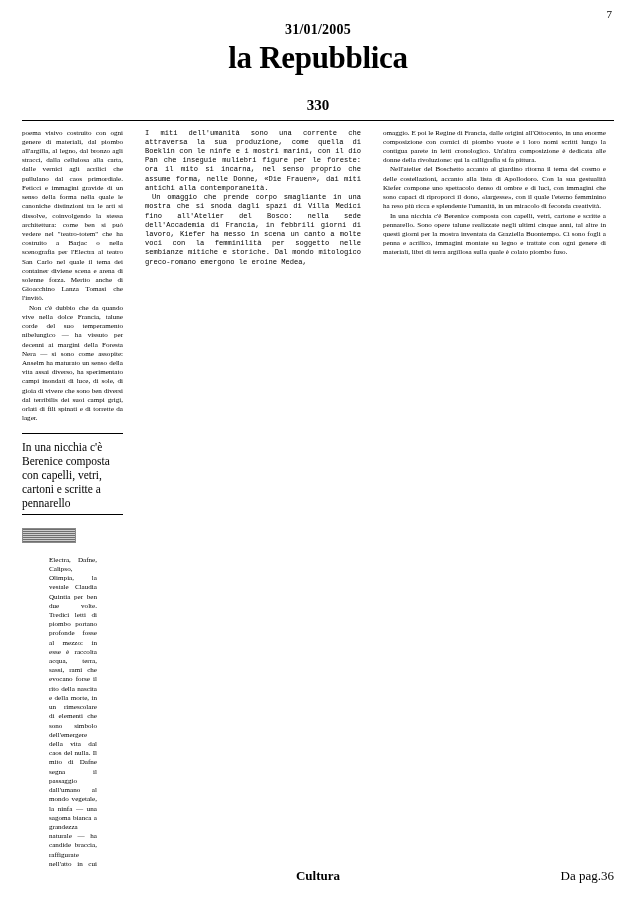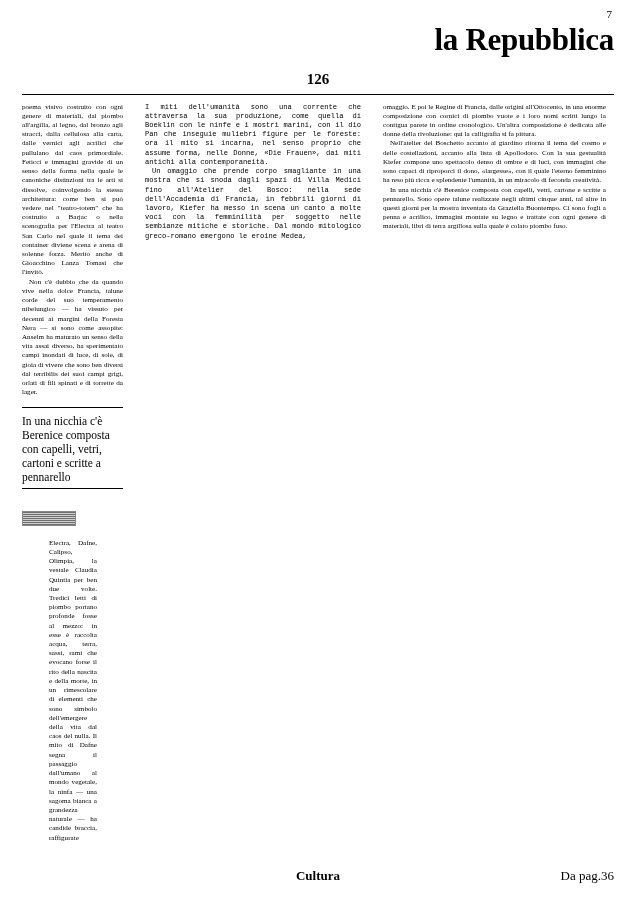--- a/index.html
+++ b/index.html
@@ -38,22 +38,21 @@
     font-weight: bold;
     letter-spacing: 0.2px;
     margin-bottom: 4px;
   }
   .paper-title {
     font-family: "Liberation Serif", serif;
     font-size: 31px;
     font-weight: bold;
     letter-spacing: -0.3px;
     line-height: 1.05;
-    margin: 2px 0 14px 0;
-    text-align: right;
+    margin: 2px 0 22px 0;
   }
   .issue-number {
     font-size: 15px;
     font-weight: bold;
     margin-bottom: 6px;
   }
   .rule-top {
     border: none;
     border-top: 1.2px solid #000;
     margin: 4px 0 0 0;
@@ -80,21 +79,21 @@
     margin: 0;
     text-indent: 7px;
   }
   .col p.first {
     text-indent: 0;
   }
   .col p + p {
     margin-top: 0;
   }
   .pullquote {
-    margin: 9px 0 22px 0;
+    margin: 9px 0 13px 0;
     padding: 6px 0 4px 0;
     border-top: 1px solid #000;
     border-bottom: 1px solid #000;
     font-size: 11.5px;
     line-height: 1.22;
     text-align: left;
     text-indent: 0;
     font-family: "Liberation Serif", serif;
   }
   .pullquote-art {
@@ -153,22 +152,23 @@
   }
 </style>
 </head>
 <body>
 
 <div class="page">
 
   <div class="page-number">7</div>
 
   <div class="masthead">
+    <div class="issue-date">31/01/2005</div>
     <div class="paper-title">la Repubblica</div>
-    <div class="issue-number">126</div>
+    <div class="issue-number">330</div>
   </div>
   <hr class="rule-top">
 
   <div class="columns">
 
     <div class="col col-1">
       <p class="first">poema visivo costruito con ogni genere di materiali, dal piombo all'argilla, al legno, dal bronzo agli stracci, dalla cellulosa alla carta, dalle vernici agli acrilici che pullulano dal caos primordiale. Feticci e immagini gravide di un senso della forma nella quale le canoniche distinzioni tra le arti si dissolve, coinvolgendo la stessa architettura: come ben si può vedere nel "teatro-totem" che ha costruito a Barjac o nella scenografia per l'Electra al teatro San Carlo nel quale il tema dei container diviene scena e arena di solenne forza. Merito anche di Gioacchino Lanza Tomasi che l'invitò.</p>
       <p>Non c'è dubbio che da quando vive nella dolce Francia, talune corde del suo temperamento nibelungico — ha vissuto per decenni ai margini della Foresta Nera — si sono come assopite: Anselm ha maturato un senso della vita assai diverso, ha sperimentato campi inondati di luce, di sole, di gioia di vivere che sono ben diversi dal terribilis dei suoi campi grigi, orlati di fili spinati e di torrette da lager.</p>
       <div class="pullquote">In una nicchia c'è Berenice composta con capelli, vetri, cartoni e scritte a pennarello</div>
       <div class="pullquote-art"></div>
@@ -176,21 +176,21 @@
         <p class="first">Electra, Dafne, Calipso, Olimpia, la vestale Claudia Quintia per ben due volte. Tredici letti di piombo portano profonde fosse al mezzo: in esse è raccolta acqua, terra, sassi, rami che evocano forse il rito della nascita e della morte, in un rimescolare di elementi che sono simbolo dell'emergere della vita dal caos del nulla. Il mito di Dafne segna il passaggio dall'umano al mondo vegetale, la ninfa — una sagoma bianca a grandezza naturale — ha candide braccia, raffigurate nell'atto in cui Apollo le sta trasformando in arboscello. Saffo con la magia della sua poesia si fa divenire libro monumentale e presenza d'amore: così è destino tragico di Electra matricida sodale di Oreste. A Ingeborg Bachmann è reso</p>
       </div>
     </div>
 
     <div class="col col-2">
       <p class="first">I miti dell'umanità sono una corrente che attraversa la sua produzione, come quella di Boeklin con le ninfe e i mostri marini, con il dio Pan che inseguie muliebri figure per le foreste: ora il mito si incarna, nel senso proprio che assume forma, nelle Donne, «Die Frauen», dai miti antichi alla contemporaneità.</p>
       <p>Un omaggio che prende corpo smagliante in una mostra che si snoda dagli spazi di Villa Medici fino all'Atelier del Bosco: nella sede dell'Accademia di Francia, in febbrili giorni di lavoro, Kiefer ha messo in scena un canto a molte voci con la femminilità per soggetto nelle sembianze mitiche e storiche. Dal mondo mitologico greco-romano emergono le eroine Medea,</p>
     </div>
 
     <div class="col col-3">
-      <p class="first">omaggio. E poi le Regine di Francia, dalle origini all'Ottocento, in una enorme composizione con cornici di piombo vuote e i loro nomi scritti lungo la contigua parete in ordine cronologico. Un'altra composizione è dedicata alle donne della rivoluzione: qui la calligrafia si fa pittura.</p>
+      <p class="first">omaggio. E poi le Regine di Francia, dalle origini all'Ottocento, in una enorme composizione con cornici di piombo vuote e i loro nomi scritti lungo la contigua parete in letti cronologico. Un'altra composizione è dedicata alle donne della rivoluzione: qui la calligrafia si fa pittura.</p>
       <p>Nell'atelier del Boschetto accanto al giardino ritorna il tema del cosmo e delle costellazioni, accanto alla lista di Apollodoro. Con la sua gestualità Kiefer compone uno spettacolo denso di ombre e di luci, con immagini che sono capaci di riproporci il dono, «largesse», con il quale l'eterno femminino ha reso più ricca e splendente l'umanità, in un miracolo di feconda creatività.</p>
       <p>In una nicchia c'è Berenice composta con capelli, vetri, cartone e scritte a pennarello. Sono opere talune realizzate negli ultimi cinque anni, tal altre in questi giorni per la mostra inventata da Graziella Buontempo. Ci sono fogli a penna e acrilico, immagini montate su legno e trattate con ogni genere di materiali, libri di terra argillosa sulla quale è colato piombo fuso.</p>
     </div>
 
   </div>
 
   <div class="footer">
     <div class="footer-left">&nbsp;</div>
     <div class="footer-center">Cultura</div>
     <div class="footer-right">Da pag.36</div>

